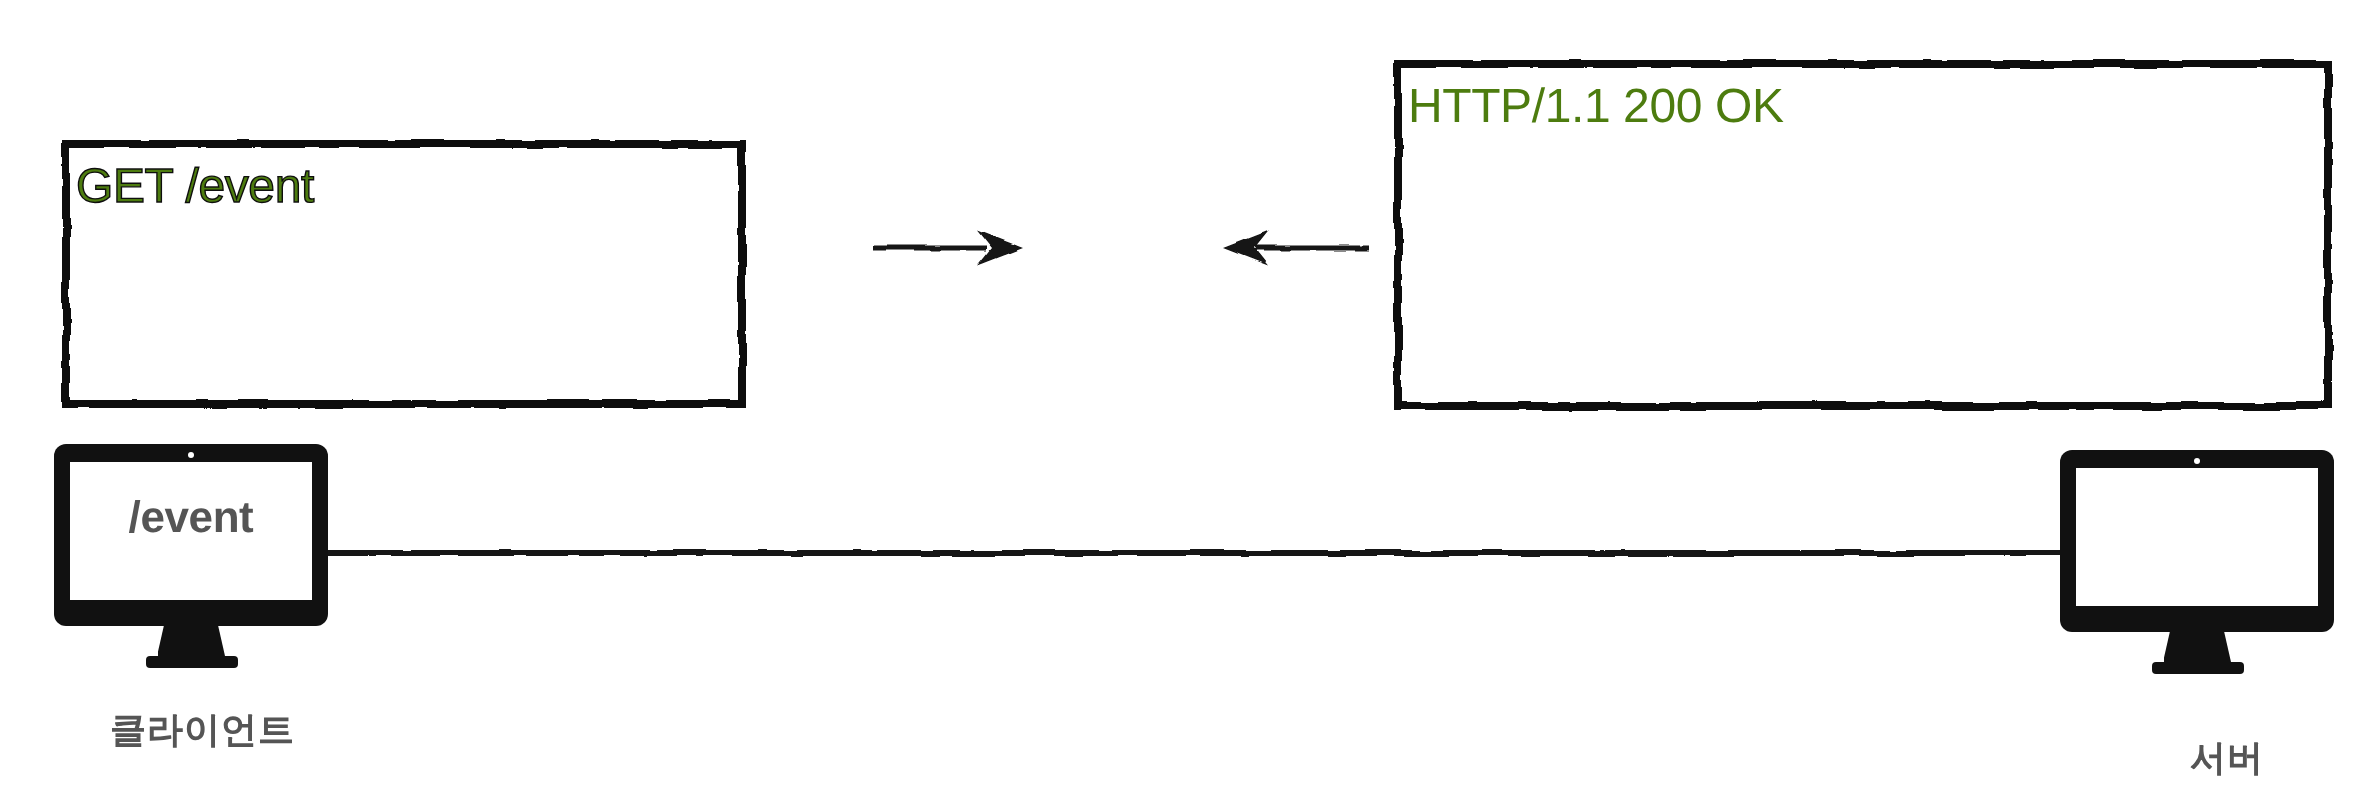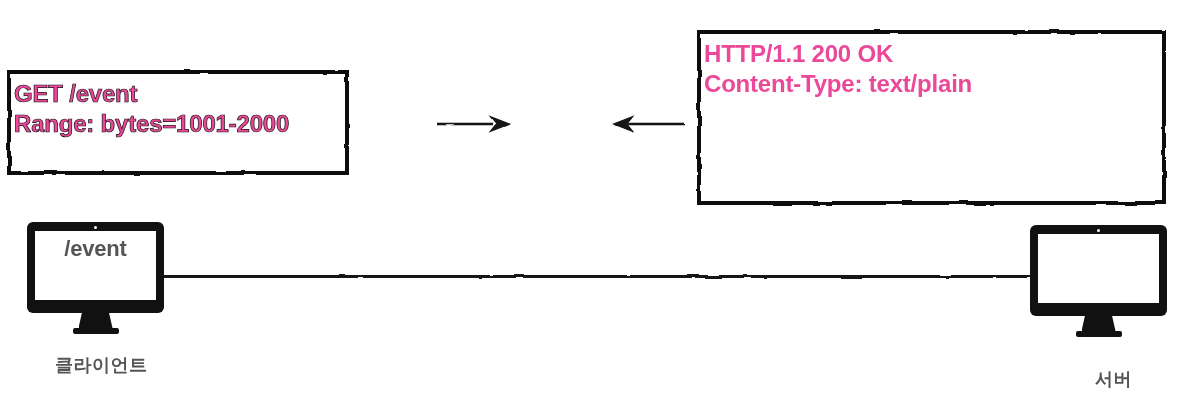--- a/index.html
+++ b/index.html
@@ -25,32 +25,32 @@
     position: absolute;
     inset: 0;
     border: 4px solid #101010;
     pointer-events: none;
   }
   .rough { filter: url(#roughen); }
   .box-text {
     position: relative;
     padding: 9px 6px 0 7px;
     font-size: 24px;
-    font-weight: 700;
+    font-weight: 400;
     line-height: 30px;
-    color: #ec4899;
+    color: #4d7c0f;
     letter-spacing: -0.2px;
     white-space: nowrap;
   }
   .heavy {
     -webkit-text-stroke: 0.7px #0e0e0e;
   }
   .blank-line { min-height: 30px; }
 
-  #request-box  { left: 7px;  top: 70px; width: 342px; height: 105px; }
+  #request-box  { left: 31px;  top: 70px; width: 342px; height: 134px; }
   #response-box { left: 697px; top: 30px; width: 469px; height: 175px; }
 
   
   .arrow { position: absolute; }
 
   
   #network-line {
     position: absolute;
     left: 162px; top: 275px;
     width: 870px; height: 3px;
@@ -77,21 +77,21 @@
     position: absolute;
     left: 8px; right: 8px; top: 9px; bottom: 13px;
     background: #ffffff;
     display: flex;
     justify-content: center;
   }
   .screen-label {
     font-size: 22px;
     font-weight: 700;
     color: #555555;
-    padding-top: 5px;
+    padding-top: 15px;
     letter-spacing: -0.2px;
   }
   .stand-neck {
     margin: 0 auto;
     width: 34px; height: 15px;
     background: #111111;
     clip-path: polygon(10% 0, 90% 0, 100% 100%, 0 100%);
   }
   .stand-base {
     margin: 0 auto;
@@ -123,29 +123,27 @@
     </filter>
   </defs>
 </svg>
 
 <div id="canvas">
 
   <div id="request-box" class="sketch-box">
     <div class="sketch-border rough"></div>
     <div class="box-text">
       <div class="heavy">GET /event</div>
-      <div class="heavy">Range: bytes=1001-2000</div>
     </div>
   </div>
 
   <div id="response-box" class="sketch-box">
     <div class="sketch-border rough"></div>
     <div class="box-text">
       <div>HTTP/1.1 200 OK</div>
-      <div>Content-Type: text/plain</div>
       <div class="blank-line"></div>
     </div>
   </div>
 
   <svg class="arrow rough" style="left:435px; top:112px;" width="78" height="24" viewBox="0 0 78 24">
     <line x1="2" y1="12" x2="58" y2="12" stroke="#121212" stroke-width="2.6"></line>
     <path d="M76 12 L53.5 3.2 L60.5 12 L53.5 20.8 Z" fill="#121212"></path>
   </svg>
 
   <svg class="arrow rough" style="left:610px; top:112px;" width="76" height="24" viewBox="0 0 76 24">

